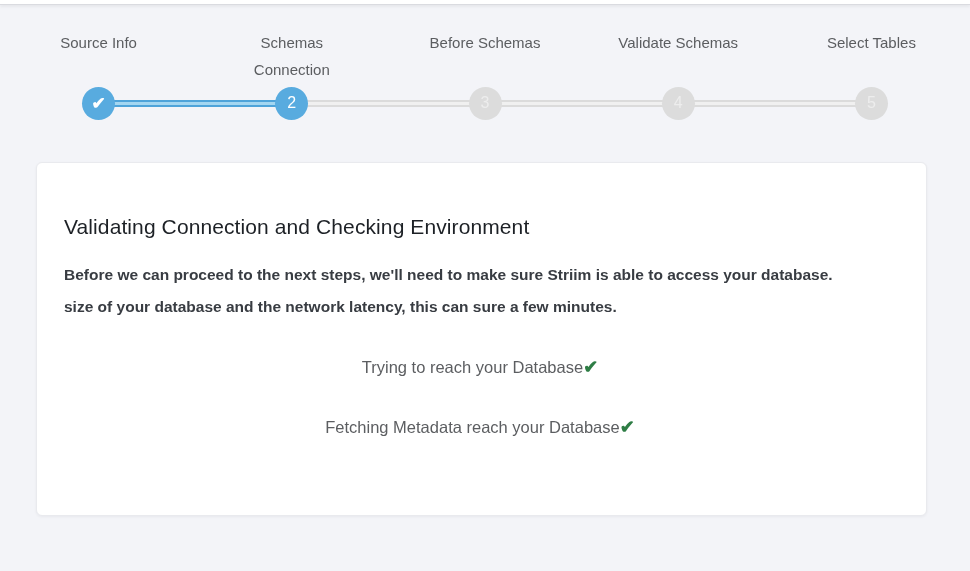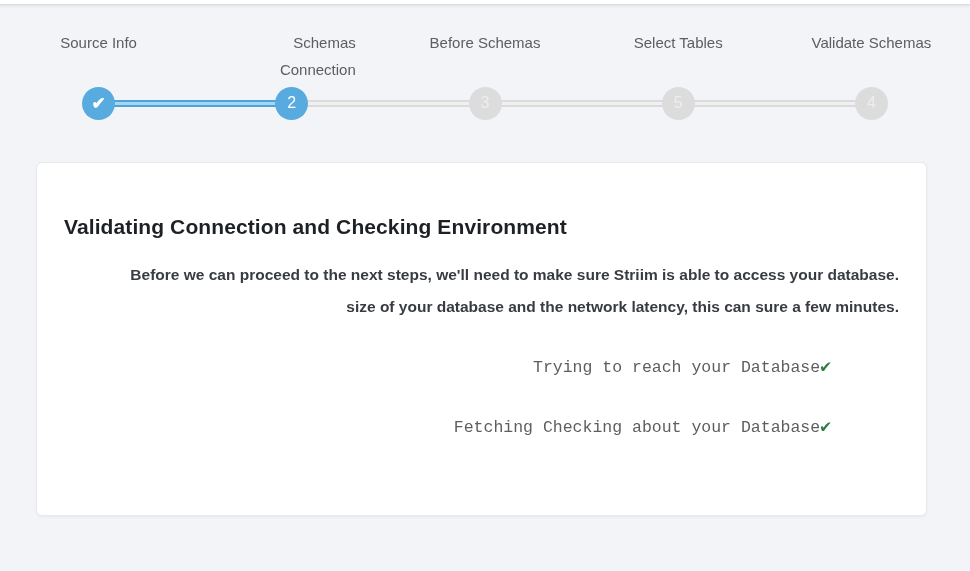--- a/index.html
+++ b/index.html
@@ -22,21 +22,21 @@
   .stepper {
     display: flex;
     margin-top: 24px;
     padding: 0 2px;
   }
   .step { flex: 1; min-width: 0; }
   .step-label {
     height: 56px;
     display: flex;
     justify-content: center;
-    text-align: right;
+    text-align: center;
     font-size: 15px;
     line-height: 27px;
     color: #5b5d60;
   }
   .step-label span {
     display: inline-block;
     max-width: 128px;
   }
   .step-marker-row {
     display: flex;
@@ -94,42 +94,40 @@
     width: 891px;
     height: 354px;
     background: #ffffff;
     border: 1px solid #e9eaee;
     border-radius: 6px;
     box-shadow: 0 1px 3px rgba(20,24,31,0.05);
     padding: 52px 27px 26px 27px;
   }
   .card-title {
     font-size: 21px;
-    font-weight: bold;
+    font-weight: normal;
     color: #1d2126;
     letter-spacing: 0.1px;
   }
   .card-desc {
     margin-top: 20px;
     font-size: 15.5px;
     font-weight: 600;
     color: #383c42;
-    text-align: right;
   }
   .card-desc .desc-line { line-height: 32px; }
 
   .check-list { margin-top: 14px; }
   .check-row {
     height: 60px;
     display: flex;
     align-items: center;
-    justify-content: flex-end;
+    justify-content: center;
     padding-left: 65px;
     padding-right: 68px;
-    font-family: Liberation Mono, monospace;
   }
   .check-text {
     font-size: 16.5px;
     color: #5c5e61;
   }
   .check-icon {
     color: #2e7d45;
     font-size: 18px;
     font-weight: bold;
     line-height: 1;
@@ -178,39 +176,39 @@
         <span class="connector left"></span>
         <span class="step-circle">
           <span class="marker">3</span>
         </span>
         <span class="connector right"></span>
       </div>
     </div>
 
     <div class="step upcoming">
       <div class="step-label">
+        <span>Validate Schemas</span>
+      </div>
+      <div class="step-marker-row">
+        <span class="connector left"></span>
+        <span class="step-circle">
+          <span class="marker">4</span>
+        </span>
+        <span class="connector right"></span>
+      </div>
+    </div>
+
+    <div class="step upcoming">
+      <div class="step-label">
         <span>Select Tables</span>
       </div>
       <div class="step-marker-row">
         <span class="connector left"></span>
         <span class="step-circle">
           <span class="marker">5</span>
-        </span>
-        <span class="connector right"></span>
-      </div>
-    </div>
-
-    <div class="step upcoming">
-      <div class="step-label">
-        <span>Validate Schemas</span>
-      </div>
-      <div class="step-marker-row">
-        <span class="connector left"></span>
-        <span class="step-circle">
-          <span class="marker">4</span>
         </span>
         <span class="connector right"></span>
       </div>
     </div>
 
   </div>
 
   <div class="card">
     <h1 class="card-title">Validating Connection and Checking Environment</h1>
 
@@ -218,19 +216,19 @@
       <div class="desc-line">Before we can proceed to the next steps, we'll need to make sure Striim is able to access your database.</div>
       <div class="desc-line">size of your database and the network latency, this can sure a few minutes.</div>
     </div>
 
     <div class="check-list">
       <div class="check-row">
         <span class="check-text">Trying to reach your Database</span>
         <span class="check-icon">✔</span>
       </div>
       <div class="check-row">
-        <span class="check-text">Fetching Checking about your Database</span>
+        <span class="check-text">Fetching Metadata reach your Database</span>
         <span class="check-icon">✔</span>
       </div>
     </div>
   </div>
 
 </div>
 
 </body></html>

